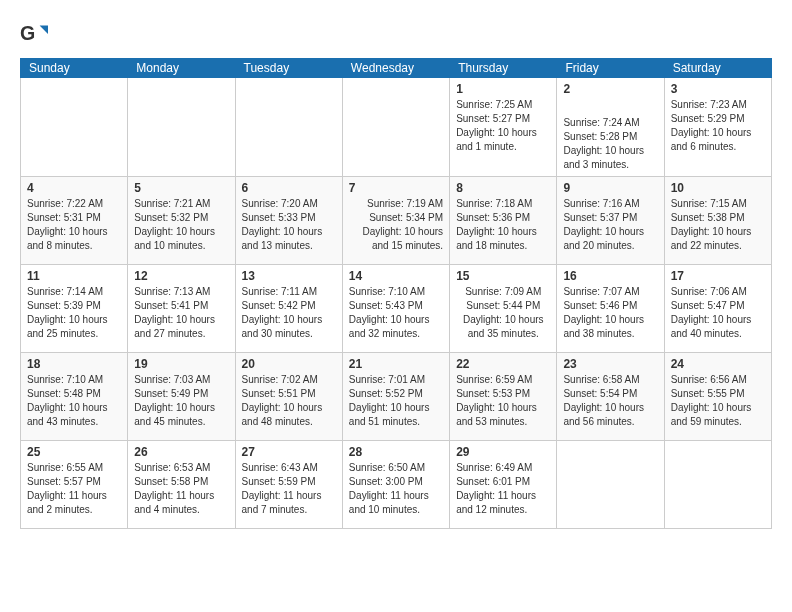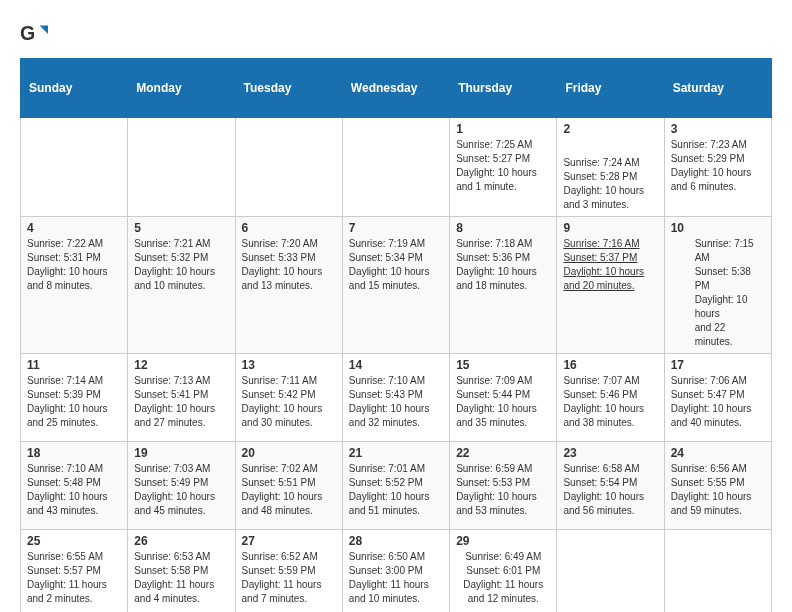--- a/index.html
+++ b/index.html
@@ -40,23 +40,23 @@
     }
     table {
       width: 100%;
       border-collapse: collapse;
       font-size: 11px;
     }
     thead tr th {
       background-color: #1a6faf;
       color: #fff;
       text-align: left;
-      padding: 22px 8px;
+      padding: 2px 8px;
       font-size: 12px;
-      font-weight: bold;
+      font-weight: normal;
       border: 1px solid #1a6faf;
     }
     tbody tr td {
       vertical-align: top;
       border: 1px solid #ccc;
       padding: 4px 6px;
       min-height: 80px;
       height: 88px;
       width: 14.28%;
       color: #333;
@@ -158,42 +158,42 @@
         </td>
         <td>
           <span class="day-num">6</span>
           <div class="day-info" style="white-space: pre-line;">Sunrise: 7:20 AM
 Sunset: 5:33 PM
 Daylight: 10 hours
 and 13 minutes.</div>
         </td>
         <td>
           <span class="day-num">7</span>
-          <div class="day-info" style="white-space: pre-line;">Sunrise: 7:19 AM
+          <div class="day-info" style="white-space: pre-line; text-align: right;">Sunrise: 7:19 AM
 Sunset: 5:34 PM
 Daylight: 10 hours
 and 15 minutes.</div>
         </td>
         <td>
           <span class="day-num">8</span>
           <div class="day-info" style="white-space: pre-line;">Sunrise: 7:18 AM
 Sunset: 5:36 PM
 Daylight: 10 hours
 and 18 minutes.</div>
         </td>
         <td>
           <span class="day-num">9</span>
-          <div class="day-info" style="white-space: pre-line; text-decoration: underline;">Sunrise: 7:16 AM
+          <div class="day-info" style="white-space: pre-line;">Sunrise: 7:16 AM
 Sunset: 5:37 PM
 Daylight: 10 hours
 and 20 minutes.</div>
         </td>
         <td>
           <span class="day-num">10</span>
-          <div class="day-info" style="white-space: pre-line; margin-left: 24px;">Sunrise: 7:15 AM
+          <div class="day-info" style="white-space: pre-line;">Sunrise: 7:15 AM
 Sunset: 5:38 PM
 Daylight: 10 hours
 and 22 minutes.</div>
         </td>
       </tr>
       <tr>
         <td>
           <span class="day-num">11</span>
           <div class="day-info" style="white-space: pre-line;">Sunrise: 7:14 AM
 Sunset: 5:39 PM
@@ -216,21 +216,21 @@
         </td>
         <td>
           <span class="day-num">14</span>
           <div class="day-info" style="white-space: pre-line;">Sunrise: 7:10 AM
 Sunset: 5:43 PM
 Daylight: 10 hours
 and 32 minutes.</div>
         </td>
         <td>
           <span class="day-num">15</span>
-          <div class="day-info" style="white-space: pre-line;">Sunrise: 7:09 AM
+          <div class="day-info" style="white-space: pre-line; text-align: center;">Sunrise: 7:09 AM
 Sunset: 5:44 PM
 Daylight: 10 hours
 and 35 minutes.</div>
         </td>
         <td>
           <span class="day-num">16</span>
           <div class="day-info" style="white-space: pre-line;">Sunrise: 7:07 AM
 Sunset: 5:46 PM
 Daylight: 10 hours
 and 38 minutes.</div>
@@ -304,35 +304,35 @@
         </td>
         <td>
           <span class="day-num">26</span>
           <div class="day-info" style="white-space: pre-line;">Sunrise: 6:53 AM
 Sunset: 5:58 PM
 Daylight: 11 hours
 and 4 minutes.</div>
         </td>
         <td>
           <span class="day-num">27</span>
-          <div class="day-info" style="white-space: pre-line;">Sunrise: 6:52 AM
+          <div class="day-info" style="white-space: pre-line;">Sunrise: 6:43 AM
 Sunset: 5:59 PM
 Daylight: 11 hours
 and 7 minutes.</div>
         </td>
         <td>
           <span class="day-num">28</span>
           <div class="day-info" style="white-space: pre-line;">Sunrise: 6:50 AM
 Sunset: 3:00 PM
 Daylight: 11 hours
 and 10 minutes.</div>
         </td>
         <td>
           <span class="day-num">29</span>
-          <div class="day-info" style="white-space: pre-line; text-align: center;">Sunrise: 6:49 AM
+          <div class="day-info" style="white-space: pre-line;">Sunrise: 6:49 AM
 Sunset: 6:01 PM
 Daylight: 11 hours
 and 12 minutes.</div>
         </td>
         <td class="empty-cell"></td>
         <td class="empty-cell"></td>
       </tr>
     </tbody>
 </table>
 

